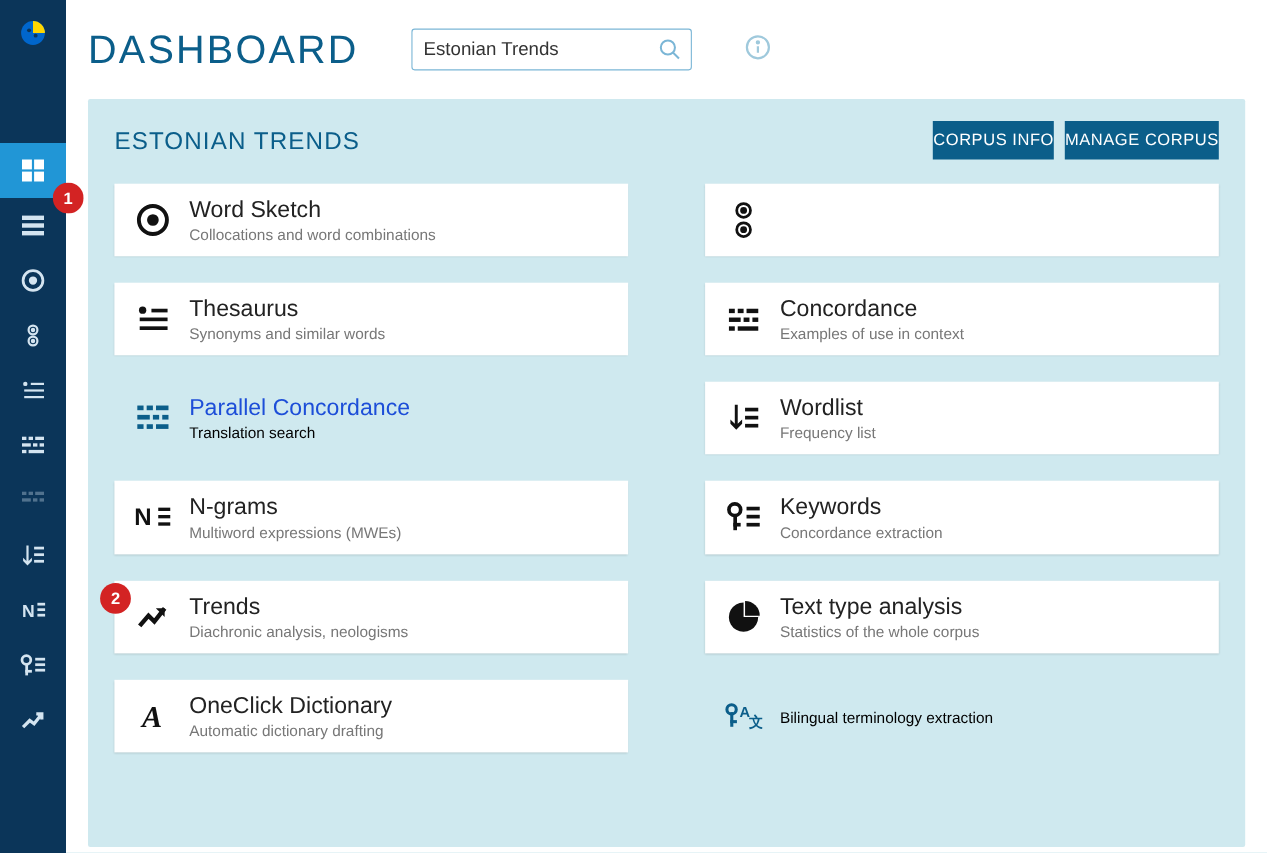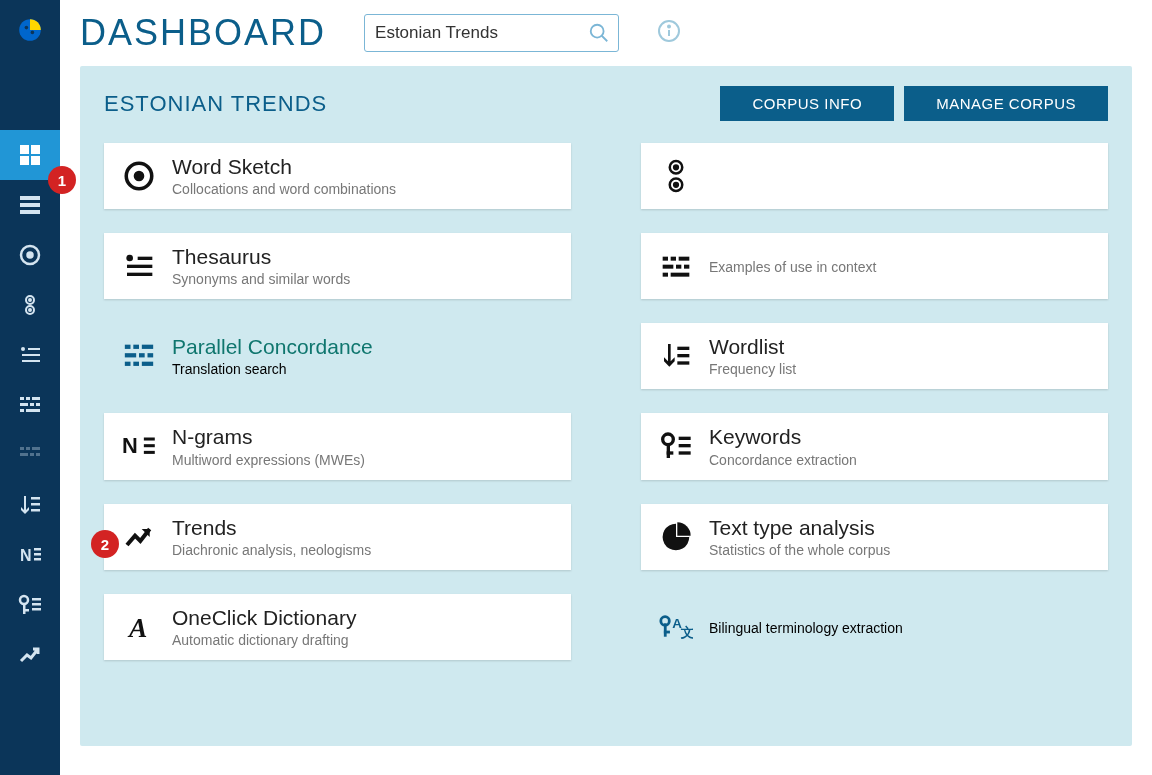--- a/index.html
+++ b/index.html
@@ -16,21 +16,21 @@
   .sidebar .nav-item {
     width: 60px; height: 50px; display: flex; align-items: center; justify-content: center;
     color: #d4e4f0; cursor: pointer;
   }
   .sidebar .nav-item.active { background: #2196d6; color: #fff; }
   .sidebar .nav-item.disabled { opacity: 0.35; }
   .sidebar svg { width: 24px; height: 24px; }
 
   .main { margin-left: 60px; padding: 0 20px 20px 20px; }
 
-  .topbar { display: flex; align-items: center; height: 66px; gap: 38px; }
+  .topbar { display: flex; align-items: center; height: 90px; gap: 48px; }
   .topbar h1 {
     color: #0b5e8a; font-weight: 300; font-size: 36px; letter-spacing: 2px;
   }
   .search-wrap {
     position: relative; width: 255px; height: 38px;
     border: 1px solid #7bb6d6; border-radius: 3px;
     display: flex; align-items: center; padding: 0 36px 0 10px;
   }
   .search-wrap input {
     border: none; outline: none; width: 100%; font-size: 17px; color: #333;
@@ -42,31 +42,31 @@
   .info-icon { color: #9fc9dc; }
 
   .panel {
     background: #cfe9ef; border-radius: 2px; padding: 20px 24px 28px 24px;
     min-height: 680px;
   }
   .panel-header { display: flex; align-items: center; justify-content: space-between; margin-bottom: 22px; }
   .panel-header h2 { color: #0b5e8a; font-weight: 400; font-size: 22px; letter-spacing: 1px; }
   .panel-header .actions { display: flex; gap: 10px; }
   .btn {
-    background: #0b5e8a; color: #fff; border: none; padding: 9px 32px;
+    background: #0b5e8a; color: #fff; border: none; padding: 9px 0;
     font-size: 15px; letter-spacing: 0.5px; cursor: pointer;
   }
 
   .grid { display: grid; grid-template-columns: 1fr 1fr; gap: 24px 70px; }
   .card {
     background: #fff; display: flex; align-items: center; padding: 12px 14px;
     box-shadow: 0 1px 2px rgba(0,0,0,0.15); cursor: pointer; min-height: 64px;
   }
   .card.disabled { background: transparent; box-shadow: none; cursor: default; }
-  .card.disabled .card-title { color: #0f766e; }
+  .card.disabled .card-title { color: #1d4ed8; }
   .card.disabled .card-sub { color: #000000; }
   .card .card-icon { width: 42px; display: flex; align-items: center; justify-content: center; color: #111; flex-shrink: 0; }
   .card.disabled .card-icon { color: #0b5e8a; }
   .card .card-text { margin-left: 12px; }
   .card-title { font-size: 21px; color: #222; line-height: 1.15; }
   .card-sub { font-size: 14px; color: #777; margin-top: 2px; }
 
   .badge {
     position: absolute; width: 28px; height: 28px; border-radius: 50%;
     background: #d32323; color: #fff; display: flex; align-items: center;
@@ -258,20 +258,21 @@
               <rect x="8" y="5" width="4" height="3"></rect>
               <rect x="14" y="5" width="8" height="3"></rect>
               <rect x="2" y="11" width="8" height="3"></rect>
               <rect x="12" y="11" width="4" height="3"></rect>
               <rect x="18" y="11" width="4" height="3"></rect>
               <rect x="2" y="17" width="4" height="3"></rect>
               <rect x="8" y="17" width="14" height="3"></rect>
             </svg>
         </div>
         <div class="card-text">
+          <div class="card-title">Concordance</div>
           <div class="card-sub">Examples of use in context</div>
         </div>
       </div>
 
       <div class="card disabled">
         <div class="card-icon">
           <svg width="34" height="34" viewBox="0 0 24 24" fill="currentColor">
               <rect x="2" y="4" width="4" height="3"></rect>
               <rect x="8" y="4" width="4" height="3"></rect>
               <rect x="14" y="4" width="8" height="3"></rect>

